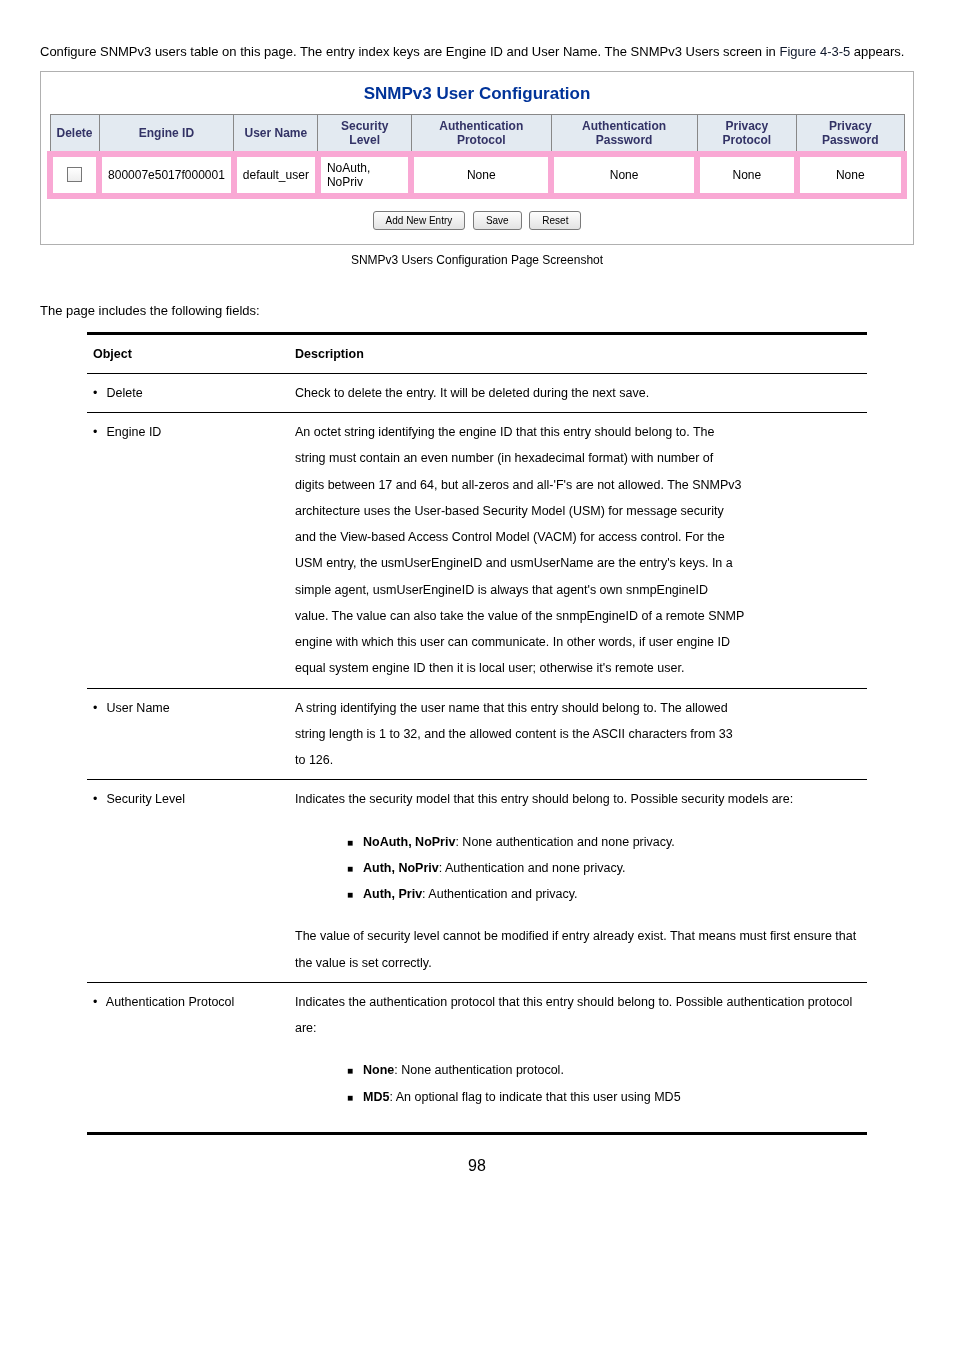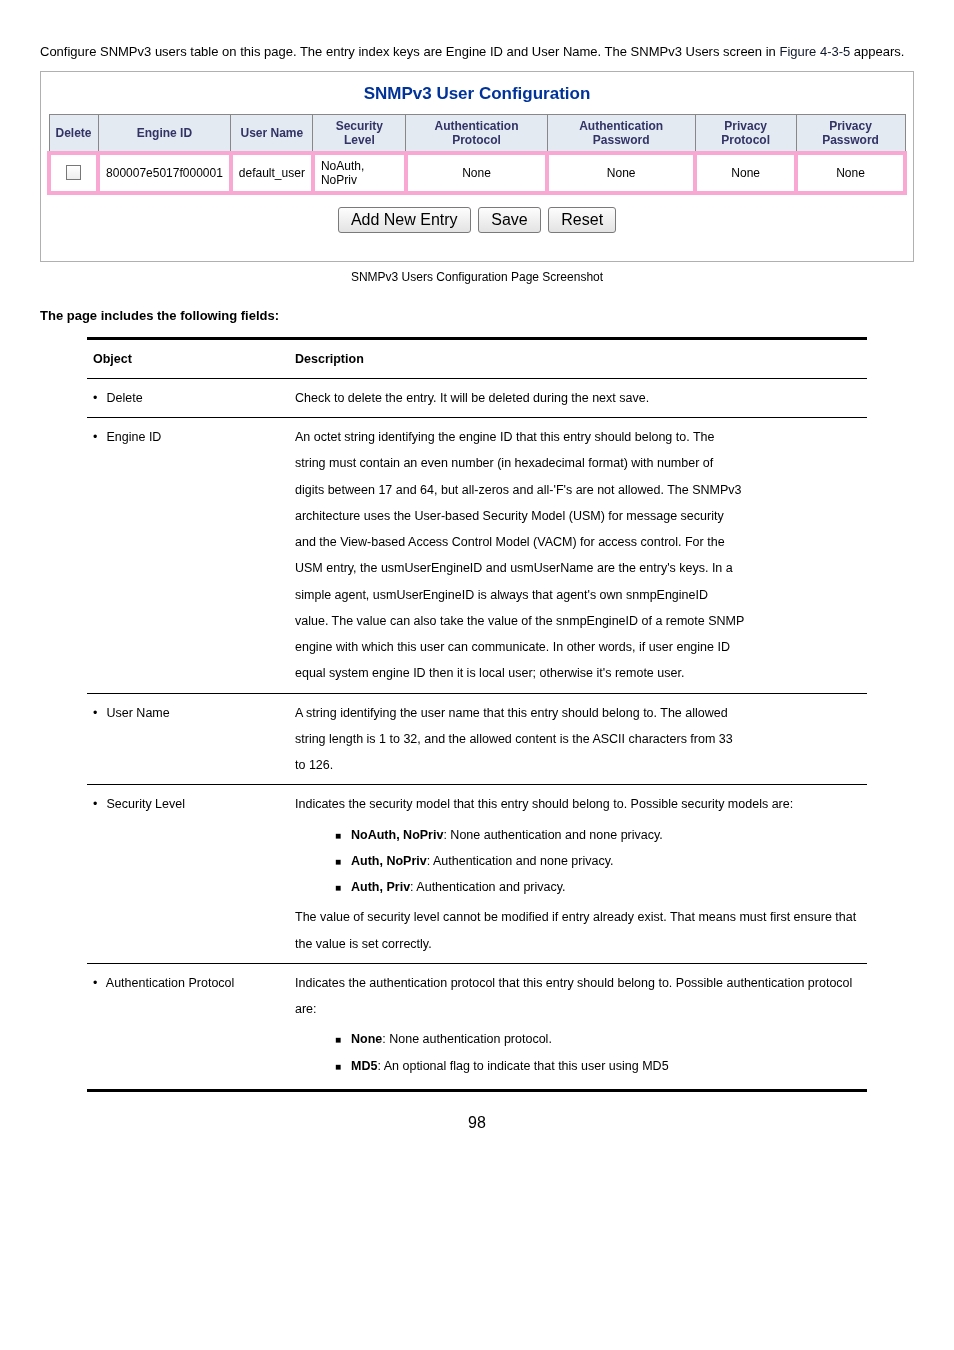--- a/index.html
+++ b/index.html
@@ -15,21 +15,21 @@
 .intro {
   margin-bottom: 6px;
   line-height: 1.9;
 }
 .link {
   color: #0f172a;
 }
 .panel {
   border: 1px solid #b0b0b0;
   margin: 4px 0 8px 0;
-  padding: 10px 6px 28px 6px;
+  padding: 10px 6px 14px 6px;
 }
 .panel-title {
   color: #003399;
   font-weight: bold;
   font-size: 17px;
   text-align: center;
   margin: 2px 0 10px 0;
 }
 .grid-table {
   width: 100%;
@@ -37,49 +37,48 @@
   font-size: 12px;
 }
 .grid-table th {
   background: #e3eaf1;
   color: #336;
   border: 1px solid #888;
   padding: 4px 6px;
   font-weight: bold;
 }
 .grid-table td {
-  border: 4px solid #f9a8d4;
+  border: 6px solid #f9a8d4;
   padding: 4px 6px;
   text-align: center;
 }
 .grid-table td.left {
   text-align: left;
 }
 .button-row {
   text-align: center;
   margin-top: 12px;
 }
 .btn {
   display: inline-block;
   border: 1px solid #7a7a7a;
   background: linear-gradient(#fdfdfd, #e3e3e3);
   border-radius: 3px;
   padding: 3px 12px;
-  font-size: 16px;
+  font-size: 10px;
   margin: 0 2px;
   cursor: pointer;
 }
 .caption {
   text-align: center;
   font-size: 12px;
-  margin: 8px 0 24px 0;
+  margin: 8px 0 36px 0;
 }
 .page-text {
   margin: 16px 0 14px 0;
-  font-weight: bold;
 }
 .fields-table {
   width: 780px;
   margin: 0 auto;
   border-collapse: collapse;
   font-size: 12.5px;
 }
 .fields-table tr.header-row td {
   border-top: 3px solid #000;
   border-bottom: 1px solid #000;
@@ -97,21 +96,21 @@
   border-bottom: 3px solid #000;
 }
 .fields-table td.obj {
   width: 190px;
 }
 .bullet {
   display: inline-block;
   width: 10px;
 }
 .sub-list {
-  margin: 4px;
+  margin: 16px;
   padding: 0;
   list-style: none;
 }
 .sub-list li {
   padding-left: 36px;
 }
 .sub-list li::before {
   content: "■";
   margin-right: 10px;
   font-size: 10px;

